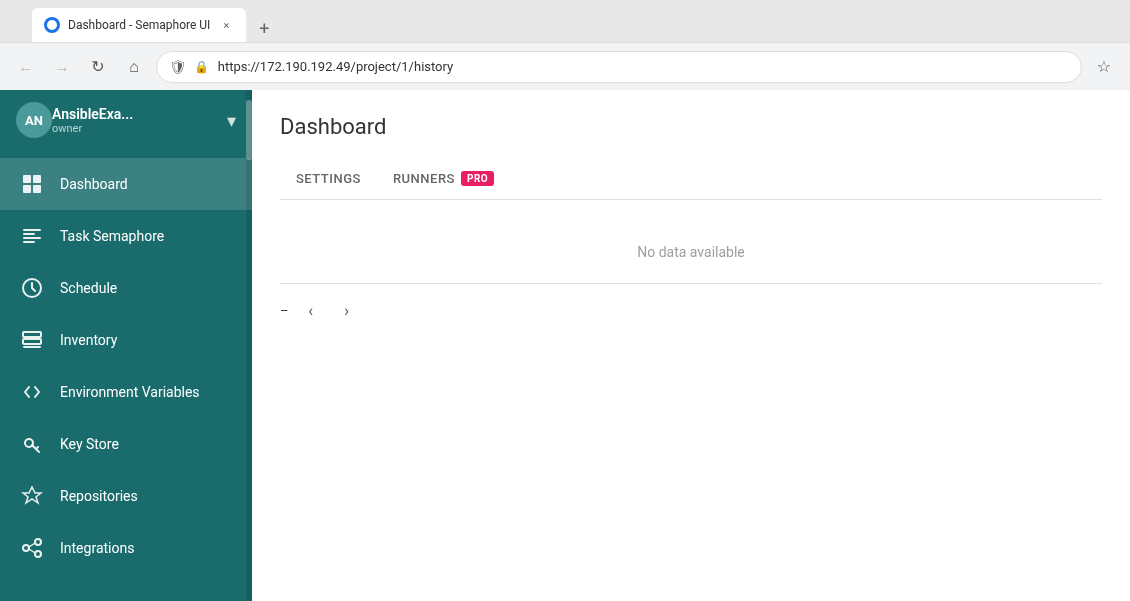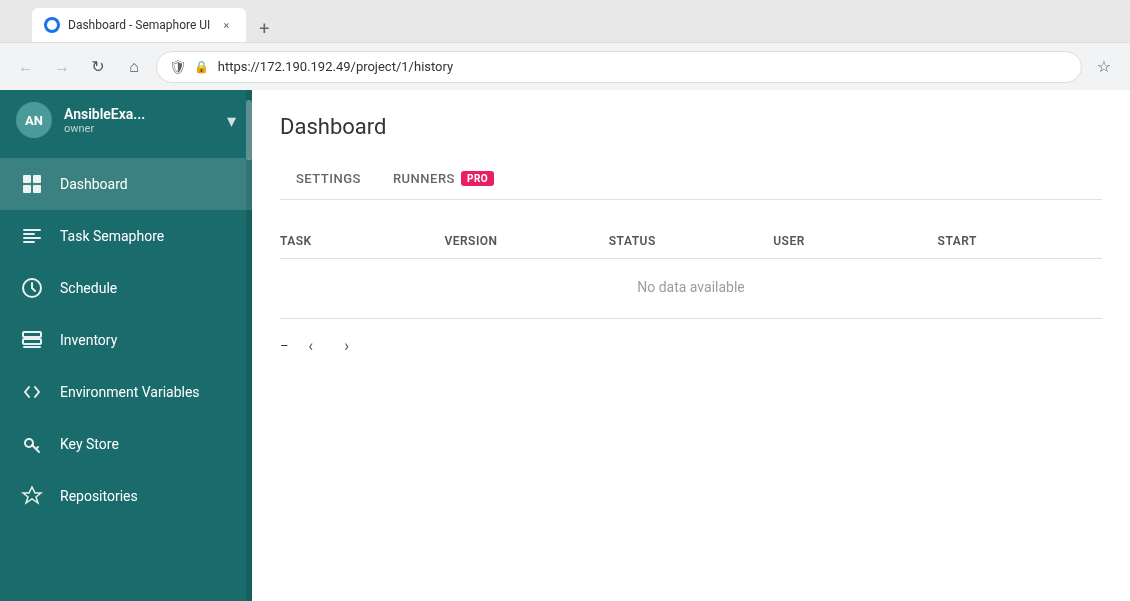--- a/index.html
+++ b/index.html
@@ -22,21 +22,21 @@
     .address-lock { color: #5f6368; font-size: 12px; }
     .address-text { font-size: 13px; color: #333; flex: 1; }
     .nav-star { width: 28px; height: 28px; display: flex; align-items: center; justify-content: center; border-radius: 50%; cursor: pointer; color: #555; font-size: 16px; }
     .top-row { display: flex; align-items: center; justify-content: space-between; padding-left: 24px; }
 
     
     .app-body { display: flex; flex: 1; overflow: hidden; }
 
     
     .sidebar { width: 252px; background: #1a6b6b; color: white; display: flex; flex-direction: column; flex-shrink: 0; position: relative; overflow: hidden; }
-    .sidebar-header { display: flex; align-items: center; padding: 12px 16px; gap: 12px; cursor: pointer; }
+    .sidebar-header { display: flex; align-items: center; padding: 12px 16px; cursor: pointer; }
     .sidebar-avatar { width: 36px; height: 36px; background: #4a9a9a; border-radius: 50%; display: flex; align-items: center; justify-content: center; font-size: 13px; font-weight: bold; color: white; flex-shrink: 0; }
     .sidebar-project { flex: 1; }
     .sidebar-project-name { font-size: 14px; font-weight: 600; color: white; }
     .sidebar-project-role { font-size: 11px; color: rgba(255,255,255,0.7); }
     .sidebar-chevron { color: rgba(255,255,255,0.8); font-size: 18px; }
     .sidebar-scrollbar { position: absolute; right: 0; top: 0; width: 6px; height: 100%; background: rgba(0,0,0,0.1); }
     .sidebar-scrollbar-thumb { width: 6px; background: rgba(255,255,255,0.3); border-radius: 3px; height: 60px; margin-top: 10px; }
     .sidebar-nav { flex: 1; padding: 8px 0; }
     .sidebar-item { display: flex; align-items: center; padding: 14px 20px; gap: 16px; cursor: pointer; transition: background 0.1s; }
     .sidebar-item.active { background: rgba(255,255,255,0.15); }
@@ -175,43 +175,48 @@
 
       <div class="sidebar-item">
         <div class="sidebar-item-icon">
           <svg width="22" height="22" viewBox="0 0 22 22" fill="none">
             <path d="M11 2L14 8H20L15 12L17 18L11 14L5 18L7 12L2 8H8L11 2Z" stroke="white" stroke-width="1.5" fill="none" opacity="0.9"></path>
           </svg>
         </div>
         <span class="sidebar-item-label">Repositories</span>
       </div>
 
+      <div class="sidebar-item">
+        <div class="sidebar-item-icon">
+          <svg width="22" height="22" viewBox="0 0 22 22" fill="none">
+            <circle cx="5" cy="11" r="3" stroke="white" stroke-width="2" opacity="0.9"></circle>
+            <circle cx="17" cy="5" r="3" stroke="white" stroke-width="2" opacity="0.9"></circle>
+            <circle cx="17" cy="17" r="3" stroke="white" stroke-width="2" opacity="0.9"></circle>
+            <line x1="8" y1="10" x2="14" y2="6" stroke="white" stroke-width="1.5" opacity="0.9"></line>
+            <line x1="8" y1="12" x2="14" y2="16" stroke="white" stroke-width="1.5" opacity="0.9"></line>
+          </svg>
+        </div>
+        <span class="sidebar-item-label">Integrations</span>
+      </div>
 
     </nav>
   </div>
 
   <div class="main-content">
     <div class="main-header">
       <h1 class="page-title">Dashboard</h1>
       <div class="tabs-bar">
         <div class="tab-item">SETTINGS</div>
         <div class="tab-item runners-tab">
           <span>RUNNERS</span>
           <span class="pro-badge">PRO</span>
         </div>
       </div>
     </div>
     <div class="table-section">
-      <div class="table-header">
-        <span class="th">TASK</span>
-        <span class="th">VERSION</span>
-        <span class="th">STATUS</span>
-        <span class="th">USER</span>
-        <span class="th">START</span>
-      </div>
       <div class="table-body">
         <span class="no-data">No data available</span>
       </div>
       <div class="pagination">
         <span class="pagination-info">–</span>
         <div class="pagination-btn">‹</div>
         <div class="pagination-btn">›</div>
       </div>
     </div>
   </div>

